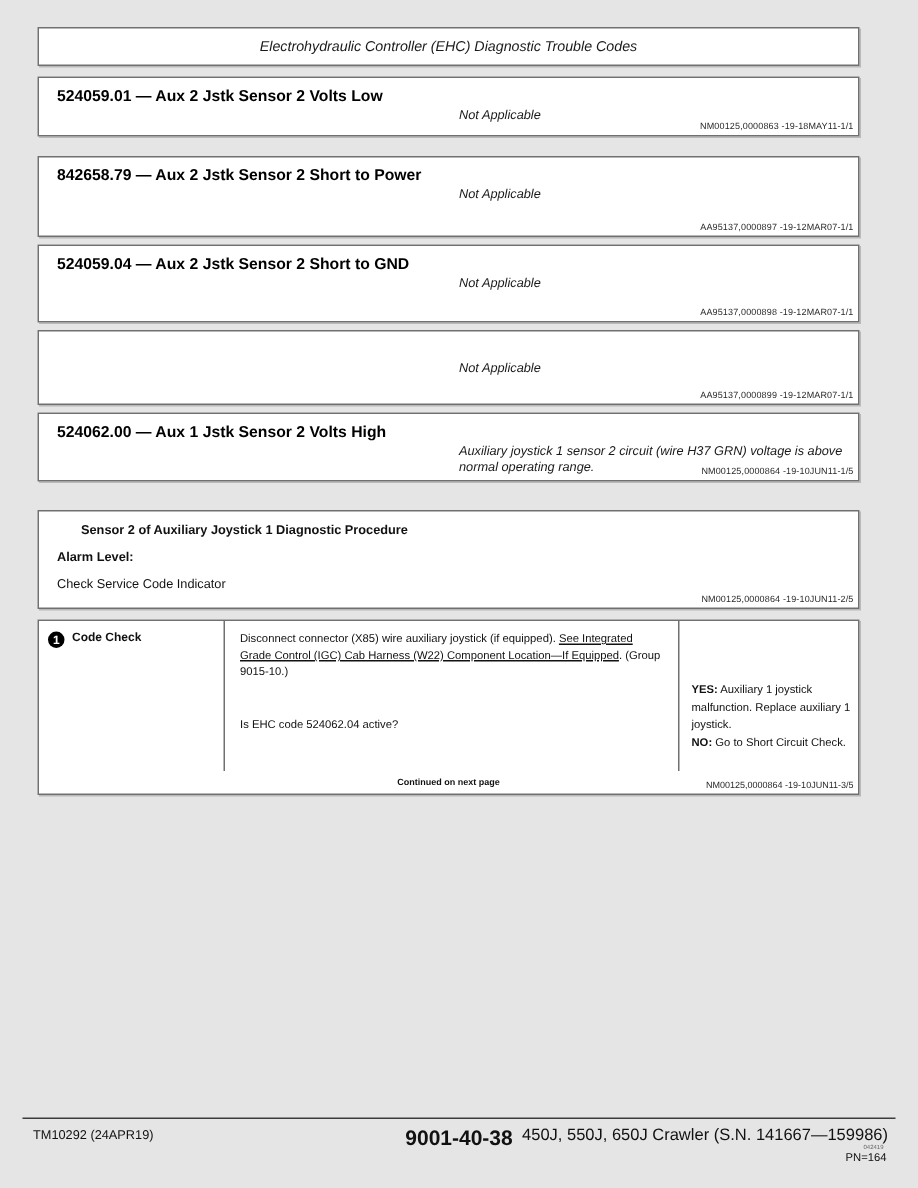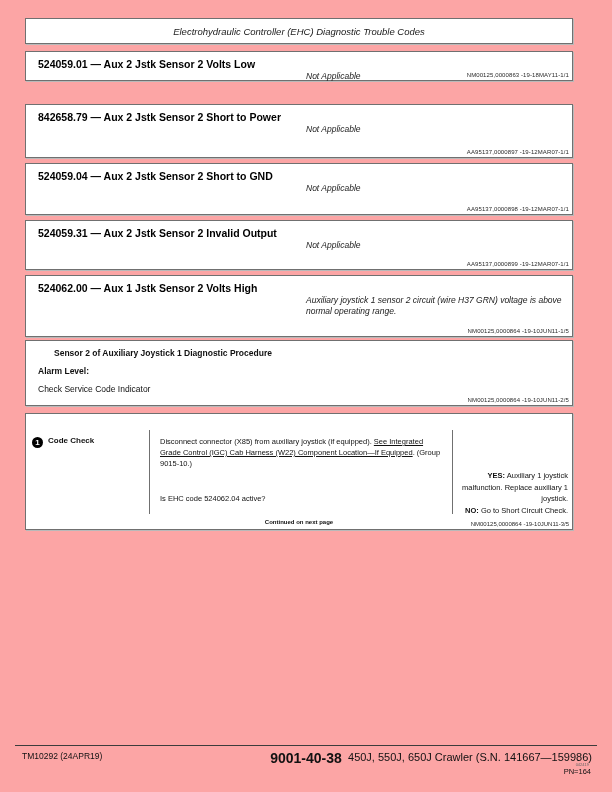--- a/index.html
+++ b/index.html
@@ -3,39 +3,39 @@
 <meta charset="utf-8">
 <style>
   * { margin:0; padding:0; box-sizing:border-box; }
   html,body { width:612px; height:792px; }
   body {
     background:#ffffff;
     font-family:"Liberation Sans", sans-serif;
     color:#111;
     position:relative;
   }
-  .page { position:absolute; inset:0; width:612px; height:792px; background:#fca5a5; }
+  .page { position:absolute; inset:0; width:612px; height:792px; background:#e5e5e5; }
 
   .box {
     position:absolute; left:25px; width:548px;
     border:1px solid #707070;
     box-shadow:1px 1px 0 #b9b9b9;
     background:#fff;
   }
 
   
   .header-box { top:18px; height:26px; display:flex; align-items:center; justify-content:center; }
   .header-title { font-style:italic; font-size:9.5px; color:#1a1a1a; }
 
   
-  .b1 { top:51px;  height:30px; }
+  .b1 { top:51px;  height:40px; }
   .b2 { top:104px; height:54px; }
   .b3 { top:163px; height:52px; }
   .b4 { top:220px; height:50px; }
-  .b5 { top:275px; height:62px; }
+  .b5 { top:275px; height:46px; }
   .dtc-title {
     position:absolute; left:12px; top:6px; width:255px;
     font-weight:bold; font-size:10.5px; line-height:13px; color:#000;
   }
   .dtc-body {
     position:absolute; left:280px; top:19px; right:10px;
     font-style:italic; font-size:8.5px; line-height:11px; color:#1a1a1a;
   }
   .doc-code {
     position:absolute; right:3px; bottom:2px;
@@ -45,32 +45,32 @@
   
   .b6 { top:340px; height:66px; }
   .proc-line { position:absolute; left:12px; right:10px; font-size:8.5px; }
   .proc-title { top:7px;  font-weight:bold;margin-left:16px; }
   .proc-alarm { top:25px; font-weight:bold; }
   .proc-check { top:43px; }
 
   
   .tbl { top:413px; height:117px; }
   .tbl-grid { position:absolute; top:0; left:0; right:0; height:100px; display:grid; grid-template-columns:123px 304px 1fr; }
-  .cell { overflow:hidden;margin-top:16px; }
+  .cell { overflow:hidden; }
   .step-cell { padding:6px 4px 0 6px; font-size:8px; font-weight:bold; white-space:nowrap; }
   .step-circle {
     display:inline-block; width:11px; height:11px; border-radius:50%;
     background:#000; color:#fff; text-align:center; line-height:11px;
     font-size:8px; font-weight:bold; margin-right:5px; vertical-align:-2px;
   }
   .instr-cell { border-left:1px solid #707070; border-right:1px solid #707070; padding:6px 8px 0 10px; font-size:7.5px; line-height:11px; }
   .instr-p2 { margin-top:13px; }
   .instr-p3 { margin-top:24px; }
   .xref-link { text-decoration:underline; color:#111; cursor:pointer; }
-  .result-cell { padding:40px 4px 0 8px; font-size:7.5px; line-height:11.5px;text-align:right; }
+  .result-cell { padding:40px 4px 0 8px; font-size:7.5px; line-height:11.5px; }
   .result-p { margin:0; }
   .bold { font-weight:bold; }
   .tbl-bottom { position:absolute; left:0; right:0; bottom:0; height:16px; }
   .continued { position:absolute; left:0; right:0; bottom:4px; text-align:center; font-size:6px; font-weight:bold; }
   .tbl-code { position:absolute; right:3px; bottom:2px; font-size:6px; color:#2a2a2a; }
 
   
   .pf-line { position:absolute; top:745px; left:15px; width:582px; border-top:1px solid #3c3c3c; }
   .pf-left  { position:absolute; top:751px; left:22px;  font-size:8.5px; }
   .pf-center{ position:absolute; top:750px; left:0; width:612px; text-align:center; font-weight:bold; font-size:14px; }
@@ -99,21 +99,20 @@
     <div class="doc-code">AA95137,0000897 -19-12MAR07-1/1</div>
   </div>
 
   <div class="box b3">
     <div class="dtc-title">524059.04 — Aux 2 Jstk Sensor 2 Short to GND</div>
     <div class="dtc-body">Not Applicable</div>
     <div class="doc-code">AA95137,0000898 -19-12MAR07-1/1</div>
   </div>
 
   <div class="box b4">
-    <div class="dtc-title">524059.31 — Aux 2 Jstk Sensor 2 Invalid Output</div>
     <div class="dtc-body">Not Applicable</div>
     <div class="doc-code">AA95137,0000899 -19-12MAR07-1/1</div>
   </div>
 
   <div class="box b5">
     <div class="dtc-title">524062.00 — Aux 1 Jstk Sensor 2 Volts High</div>
     <div class="dtc-body">Auxiliary joystick 1 sensor 2 circuit (wire H37 GRN) voltage is above normal operating range.</div>
     <div class="doc-code">NM00125,0000864 -19-10JUN11-1/5</div>
   </div>
 
@@ -123,21 +122,21 @@
     <div class="proc-line proc-check">Check Service Code Indicator</div>
     <div class="doc-code">NM00125,0000864 -19-10JUN11-2/5</div>
   </div>
 
   <div class="box tbl">
     <div class="tbl-grid">
       <div class="cell step-cell">
         <span class="step-circle">1</span><span>Code Check</span>
       </div>
       <div class="cell instr-cell">
-        <div class="instr-p1"><span>Disconnect connector (X85) from auxiliary joystick (if equipped). </span><span class="xref-link">See Integrated Grade Control (IGC) Cab Harness (W22) Component Location—If Equipped</span><span>. (Group 9015-10.)</span></div>
+        <div class="instr-p1"><span>Disconnect connector (X85) wire auxiliary joystick (if equipped). </span><span class="xref-link">See Integrated Grade Control (IGC) Cab Harness (W22) Component Location—If Equipped</span><span>. (Group 9015-10.)</span></div>
         <div class="instr-p3">Is EHC code 524062.04 active?</div>
       </div>
       <div class="cell result-cell">
         <p class="result-p"><span class="bold">YES:</span>
           <span>Auxiliary 1 joystick malfunction.  Replace auxiliary 1 joystick.</span></p>
         <p class="result-p"><span class="bold">NO:</span>
           <span>Go to Short Circuit Check.</span></p>
       </div>
     </div>
     <div class="tbl-bottom">

